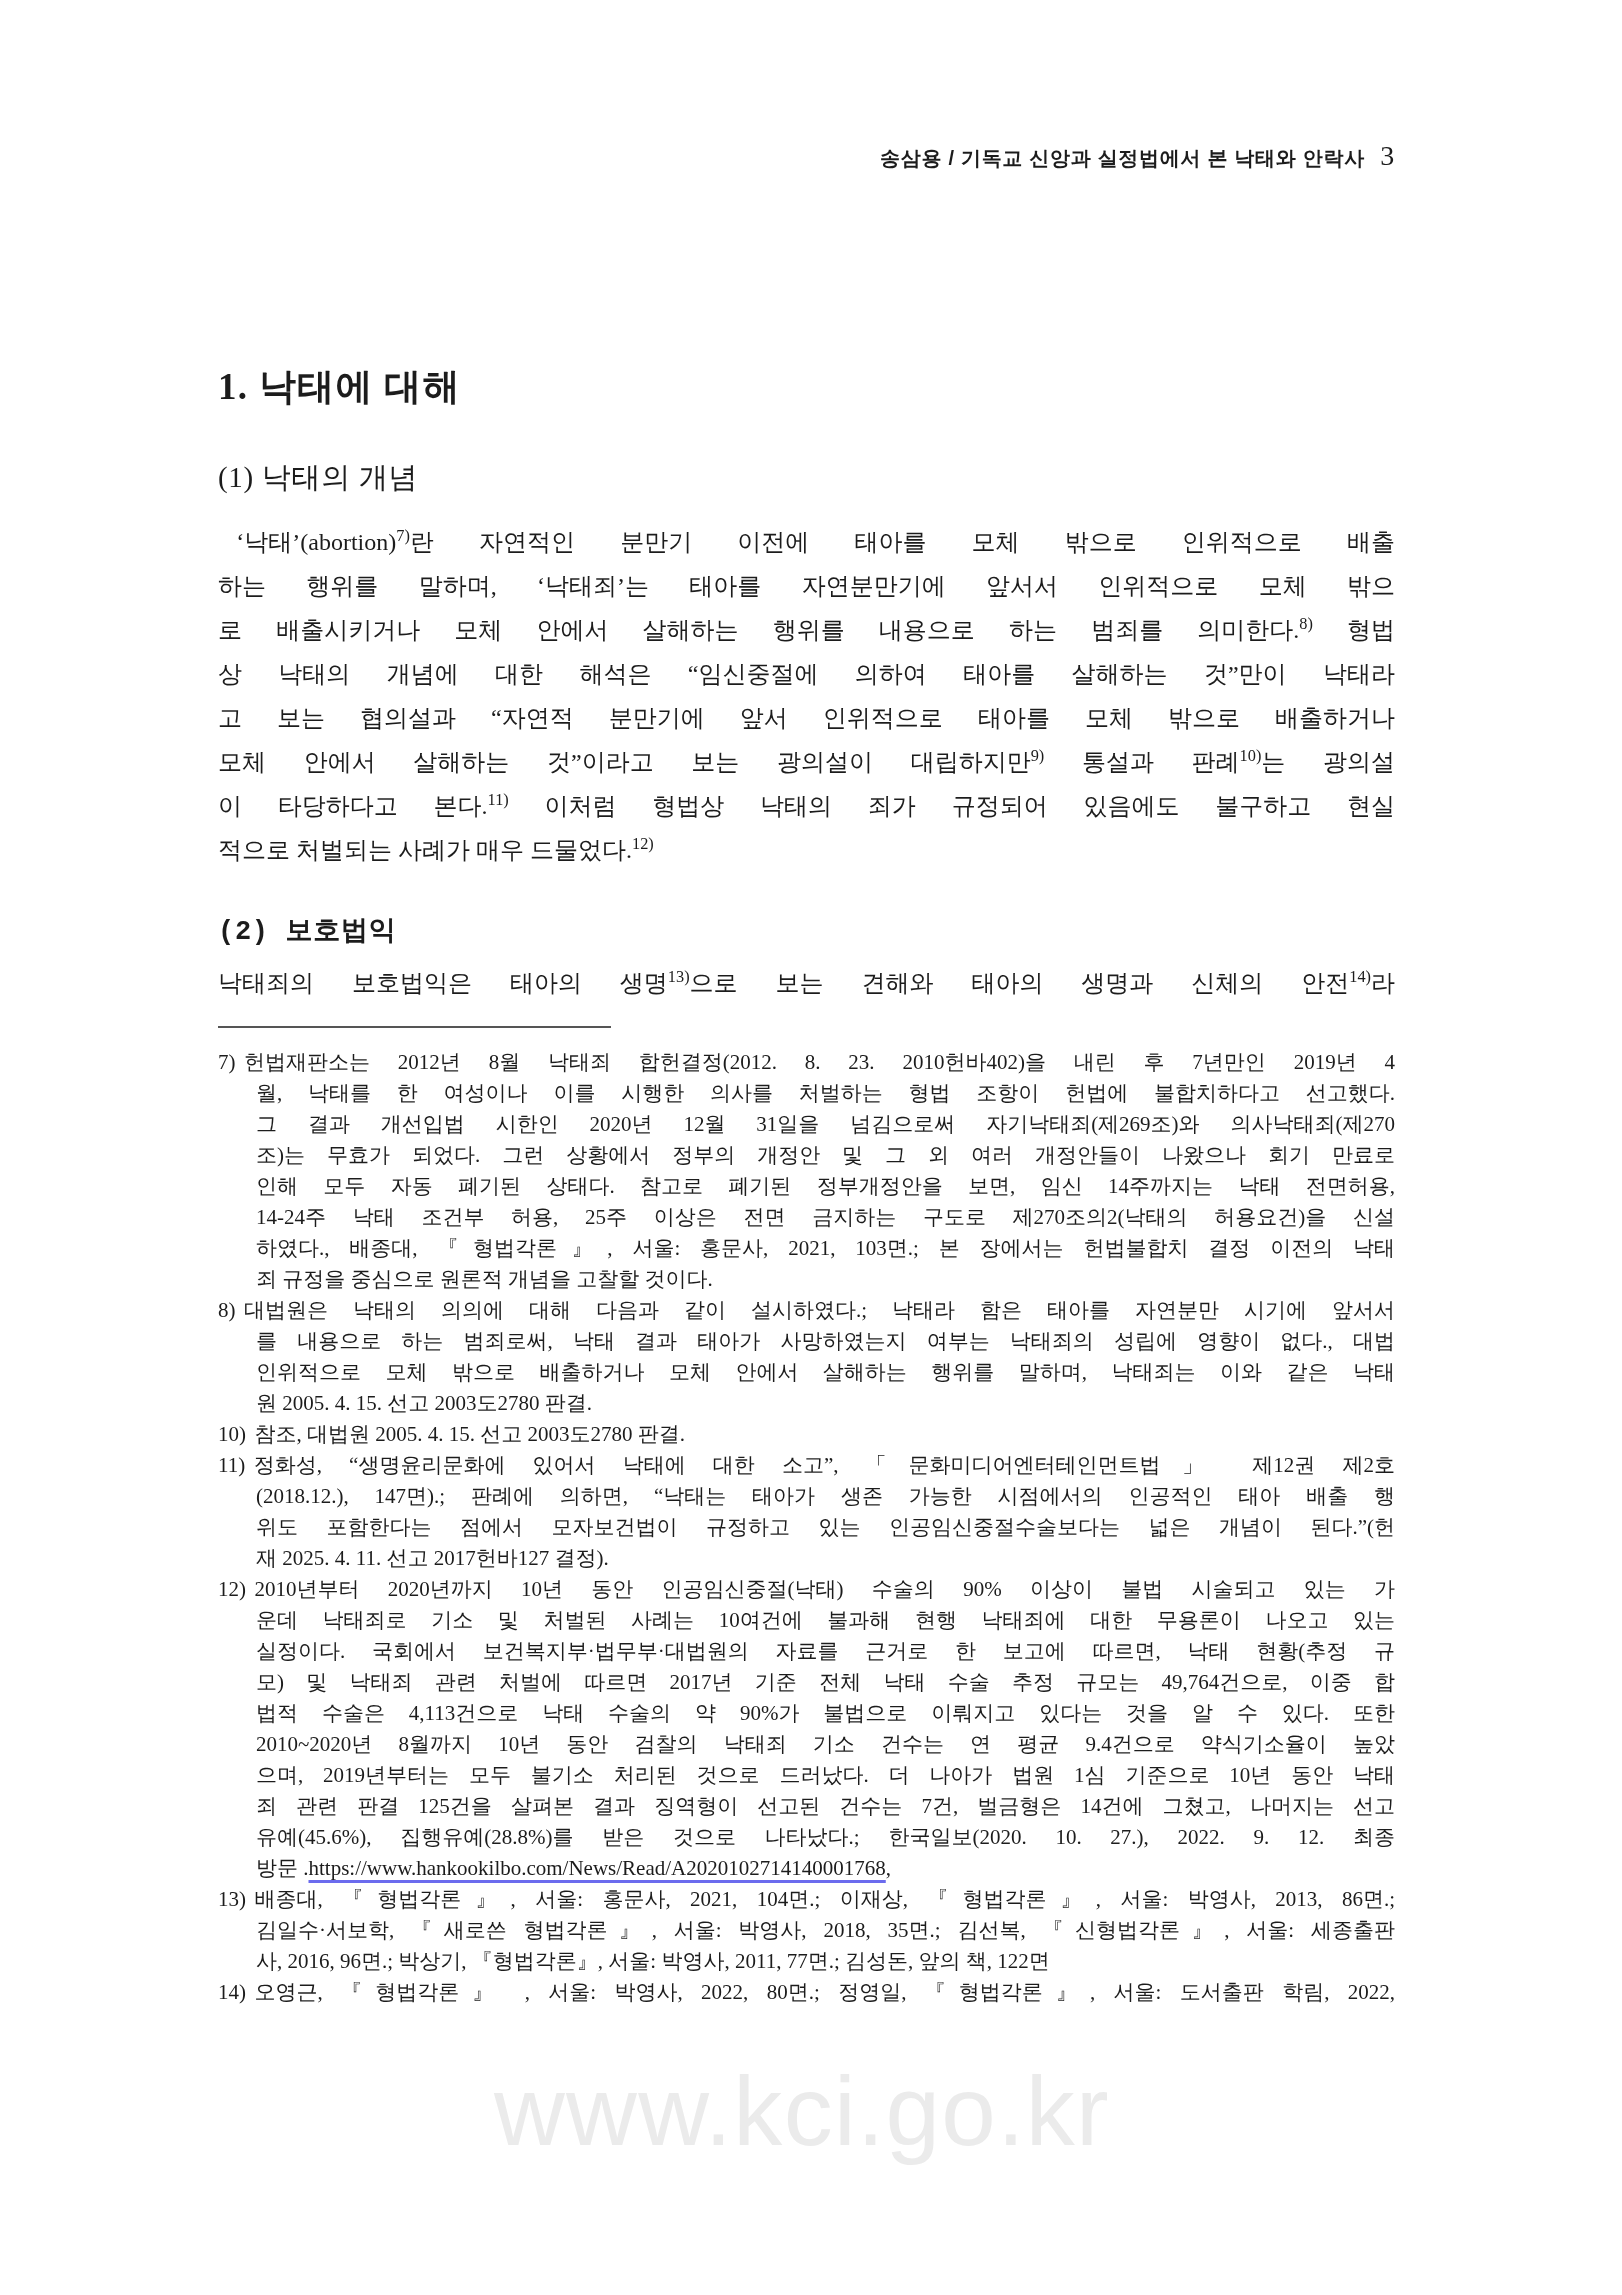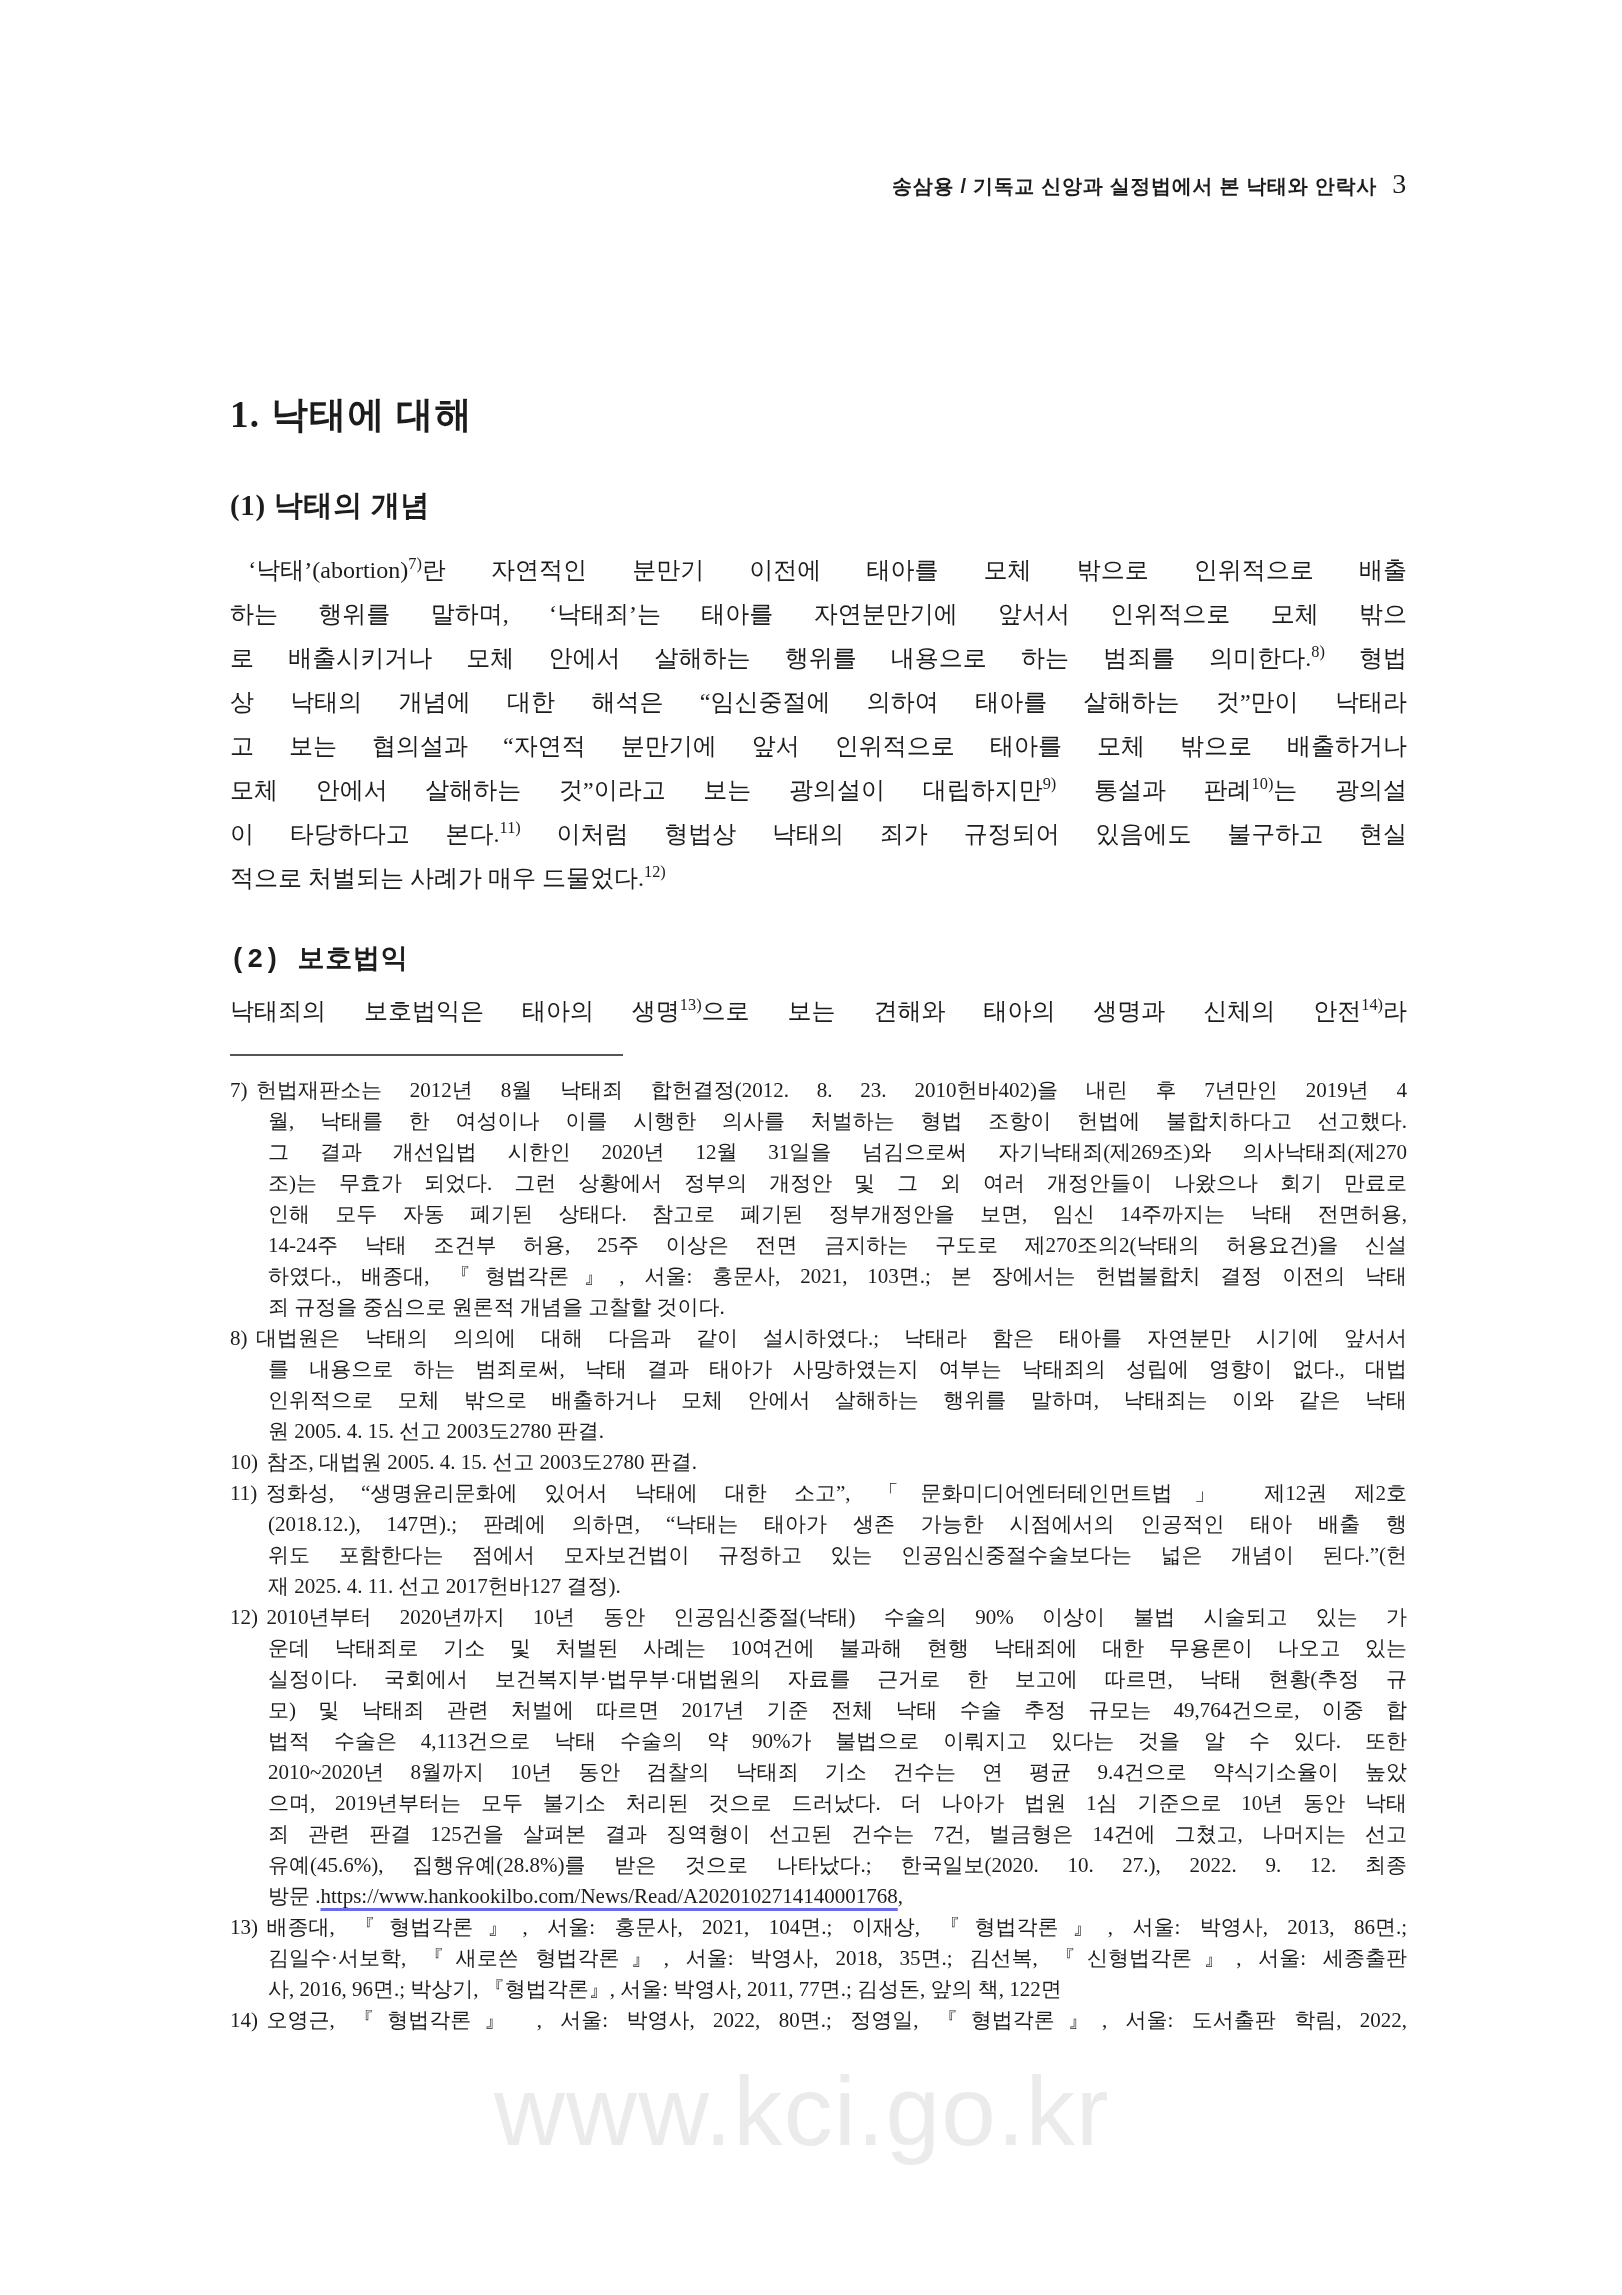--- a/index.html
+++ b/index.html
@@ -5,21 +5,21 @@
   html,body{margin:0;padding:0;background:#ffffff;}
   .page{
     position:relative;
     width:1623px;height:2295px;
     background:#ffffff;
     overflow:hidden;
     color:var(--text,#1c1c1c);
     font-family:"Liberation Serif","DejaVu Serif",serif;
   }
   .inner{
-    position:absolute;left:230px;top:0;width:1177px;margin-top:28px;
+    position:absolute;left:218px;top:0;width:1177px;
   }
   .running-header{
     margin-top:141px;
     text-align:right;
     font-family:"Liberation Sans","DejaVu Sans",sans-serif;
     font-weight:600;
     font-size:20px;
     line-height:30px;
     letter-spacing:0.7px;
   }
@@ -32,21 +32,21 @@
   .doc-title{
     margin-top:193px;
     font-size:37px;
     font-weight:700;
     line-height:42px;
     letter-spacing:1.3px;
   }
   .h-serif{
     margin-top:52px;
     font-size:29px;
-    font-weight:700;
+    font-weight:400;
     line-height:34px;
     letter-spacing:0.7px;
   }
   .h-bold{
     margin-top:44px;
     font-family:Liberation Mono, monospace;
     font-size:27px;
     font-weight:700;
     line-height:33px;
     letter-spacing:0.7px;

